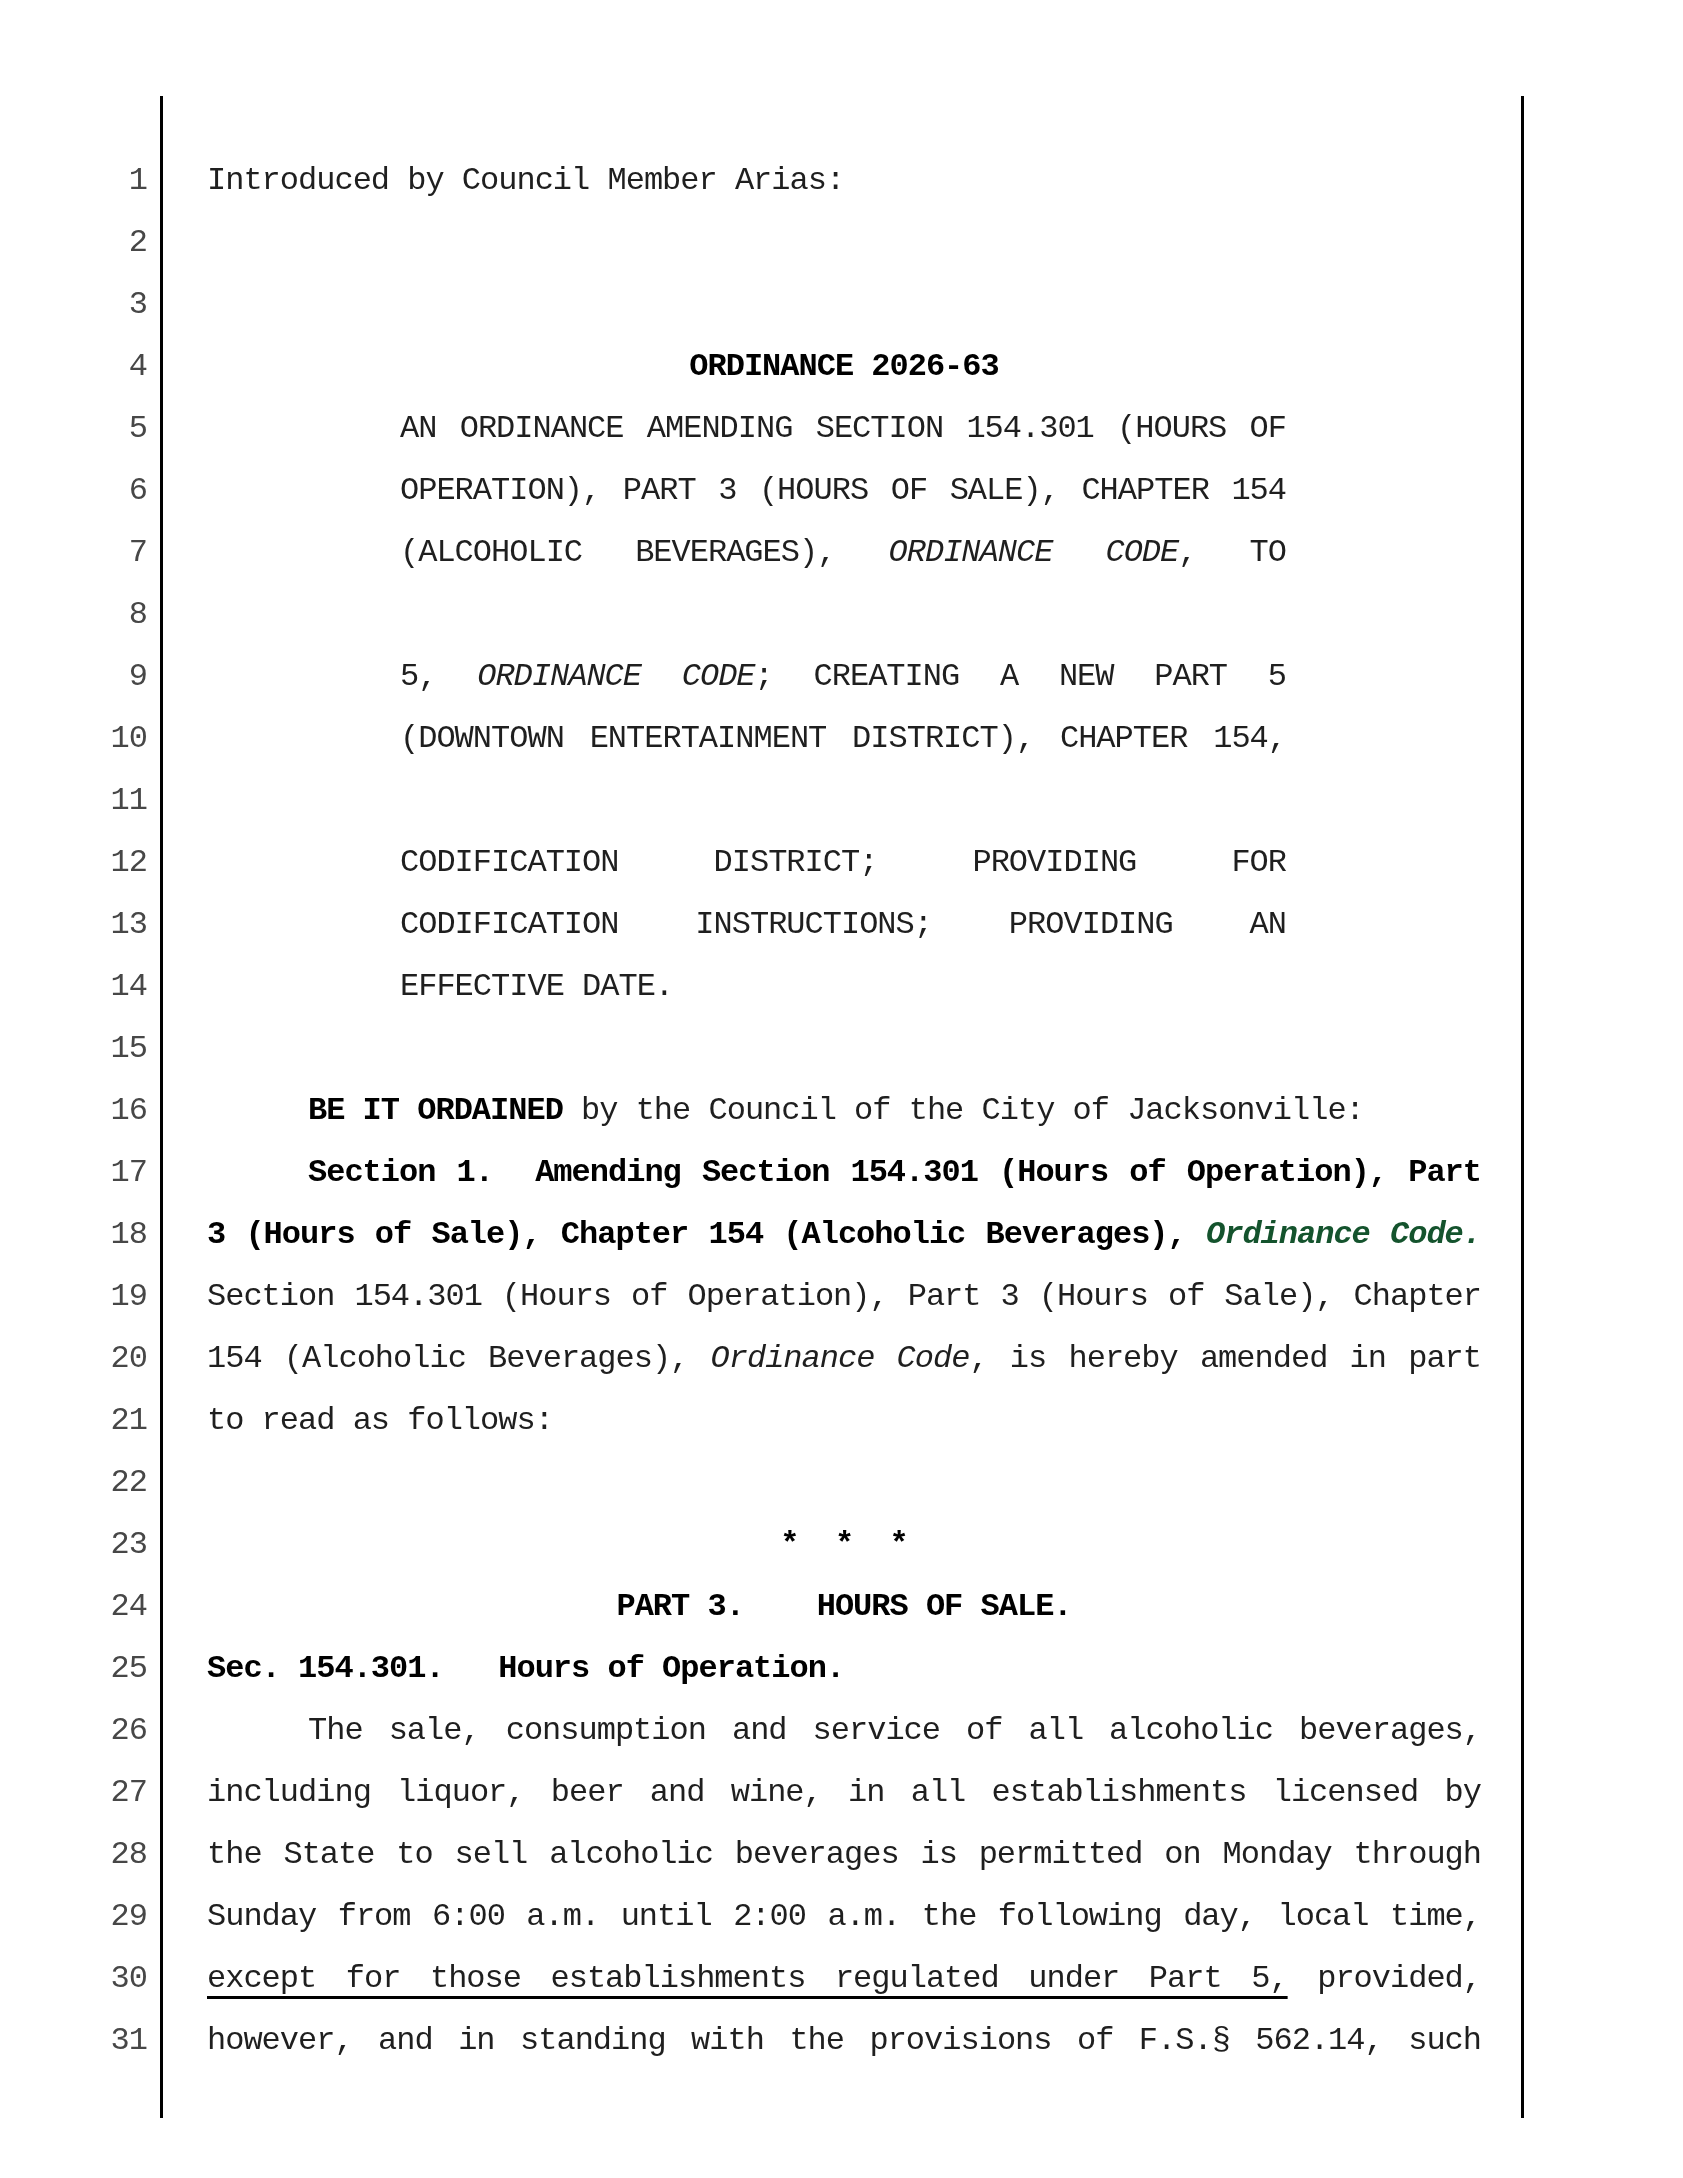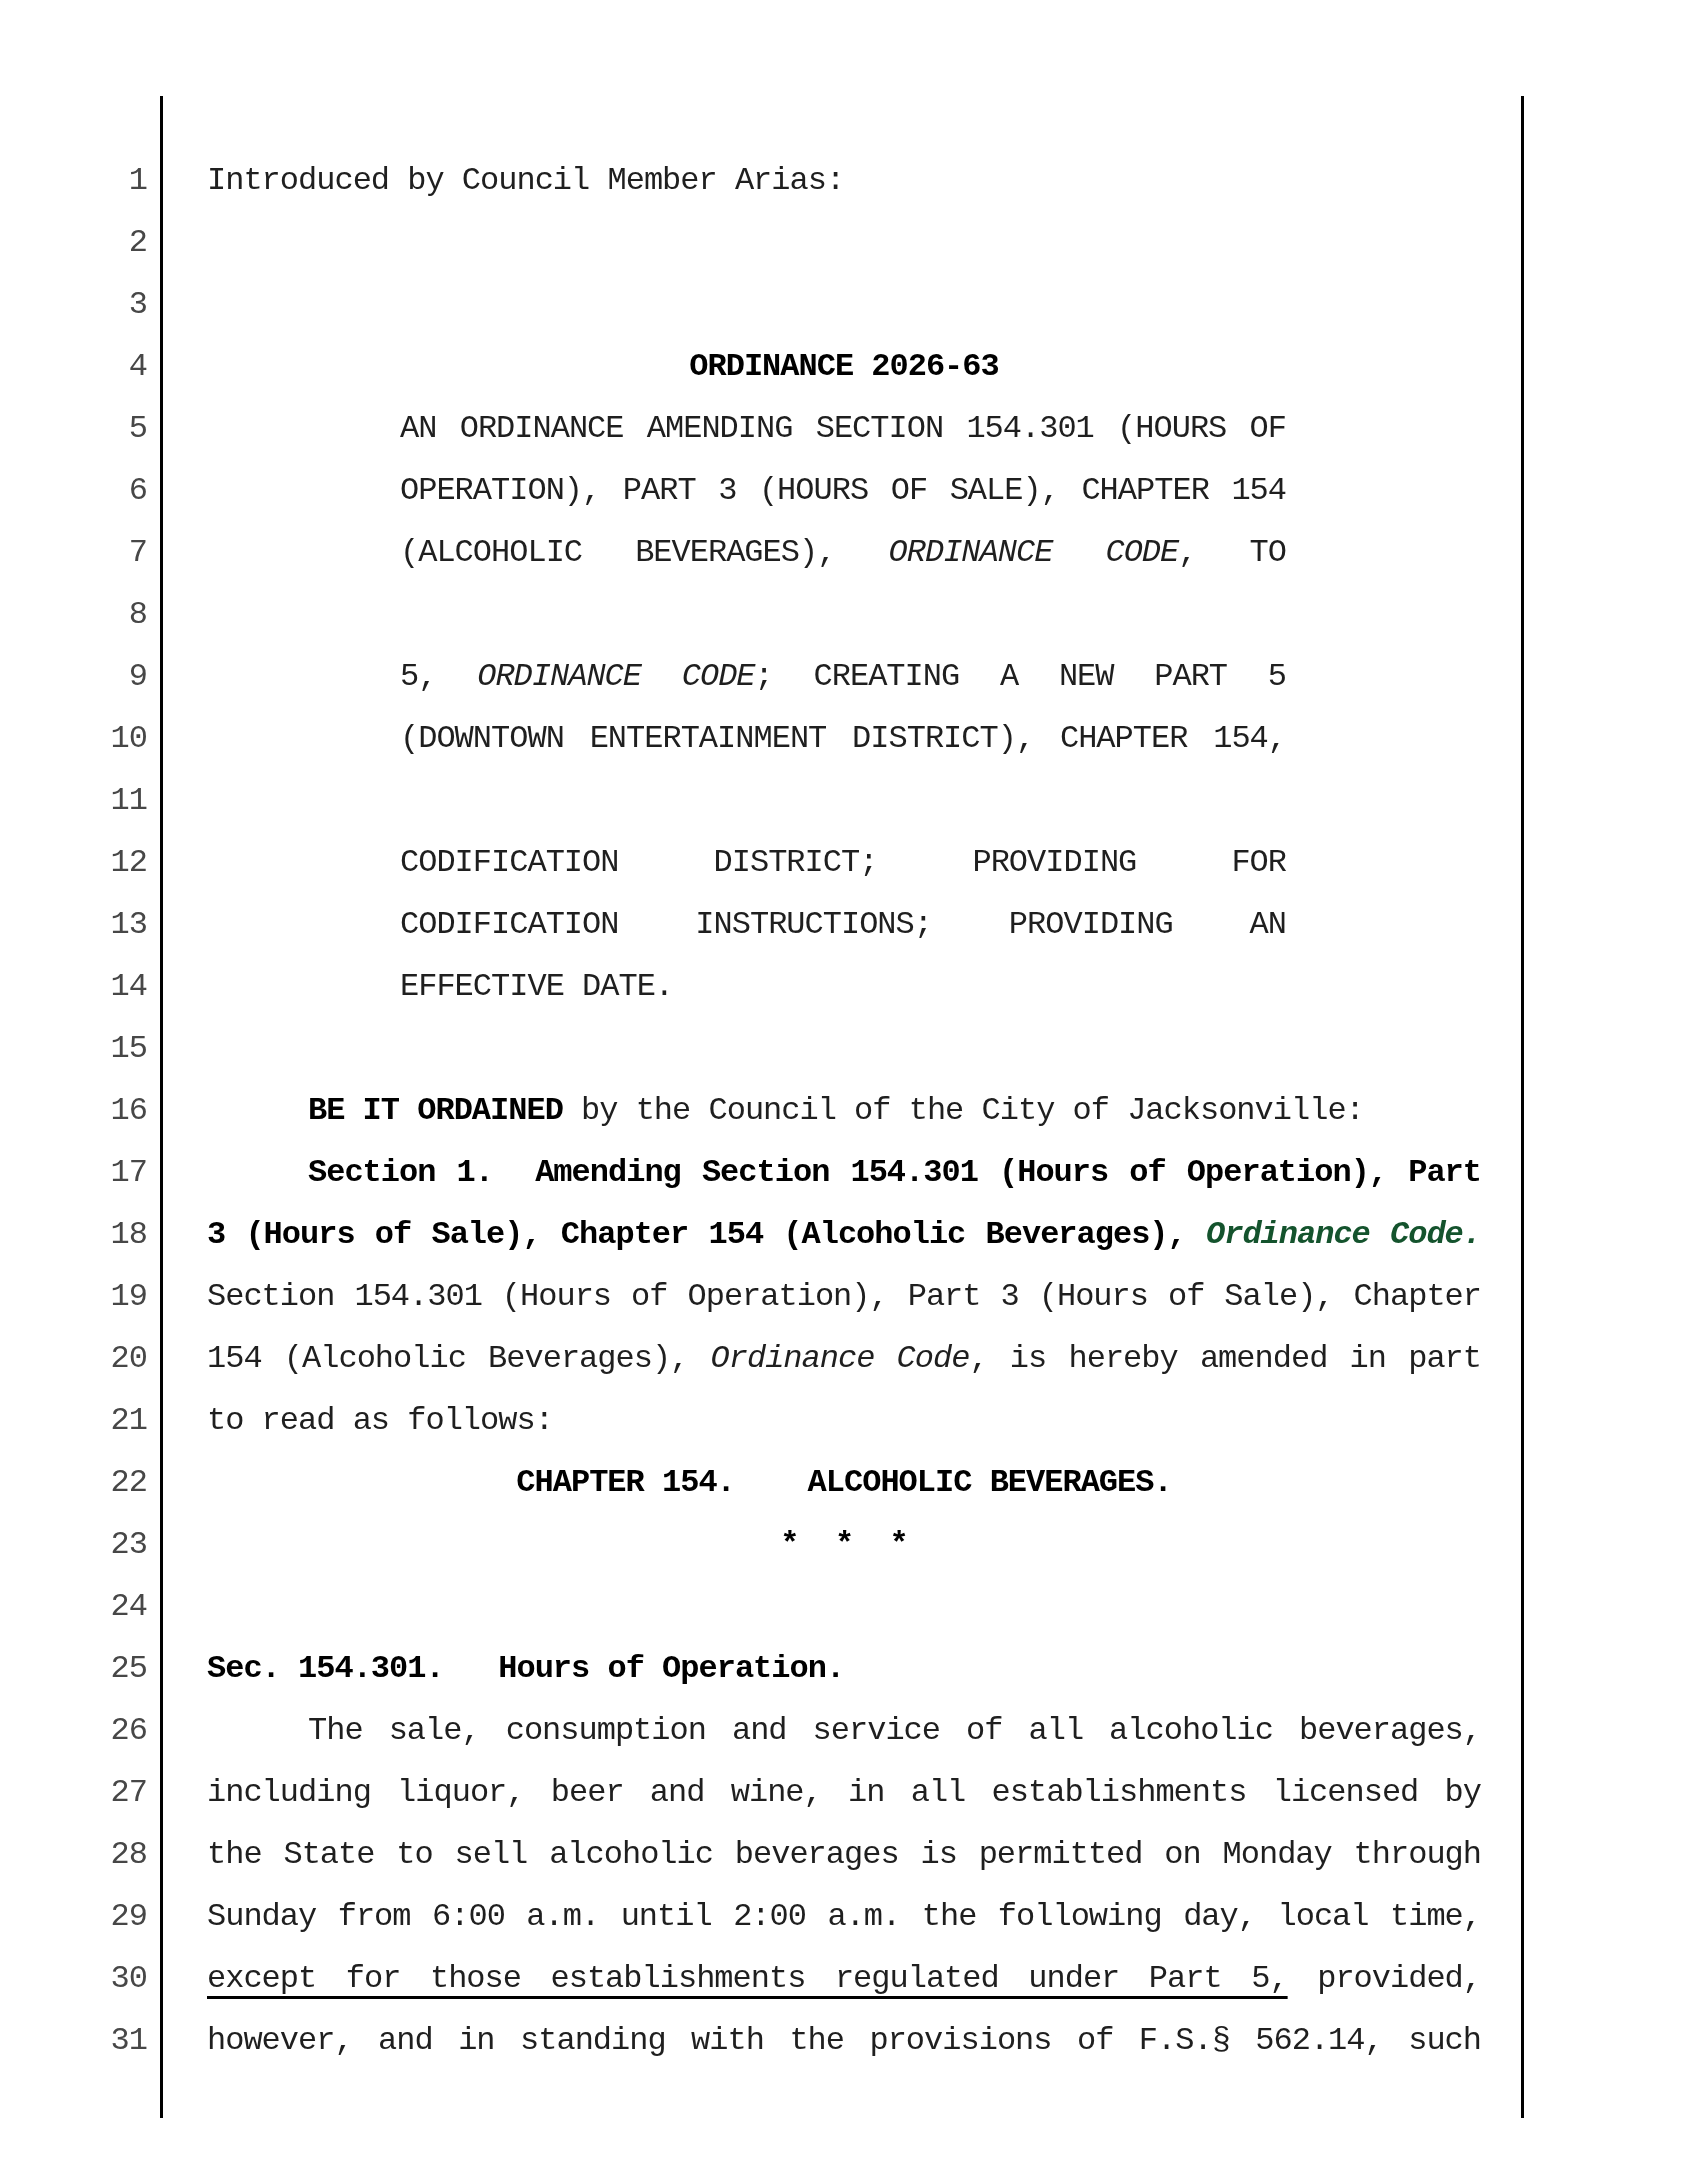--- a/index.html
+++ b/index.html
@@ -168,30 +168,30 @@
       <div class="txt j"><span>154 (Alcoholic Beverages), </span><span class="i">Ordinance Code</span><span>, is hereby amended in part</span></div>
     </div>
 
     <div class="line">
       <span class="num">21</span>
       <div class="txt l"><span>to read as follows:</span></div>
     </div>
 
     <div class="line">
       <span class="num">22</span>
-      <div class="txt c"><span class="b">CHAPTER 154.    ALCOHOLIC BEVERAGES.</span></div>
     </div>
 
     <div class="line">
       <span class="num">23</span>
       <div class="txt c"><span class="b">*  *  *</span></div>
     </div>
 
     <div class="line">
       <span class="num">24</span>
+      <div class="txt c"><span class="b">PART 3.    HOURS OF SALE.</span></div>
     </div>
 
     <div class="line">
       <span class="num">25</span>
       <div class="txt l"><span class="b">Sec. 154.301.   Hours of Operation.</span></div>
     </div>
 
     <div class="line">
       <span class="num">26</span>
       <div class="txt j"><span class="ind"></span><span>The sale, consumption and service of all alcoholic beverages,</span></div>

